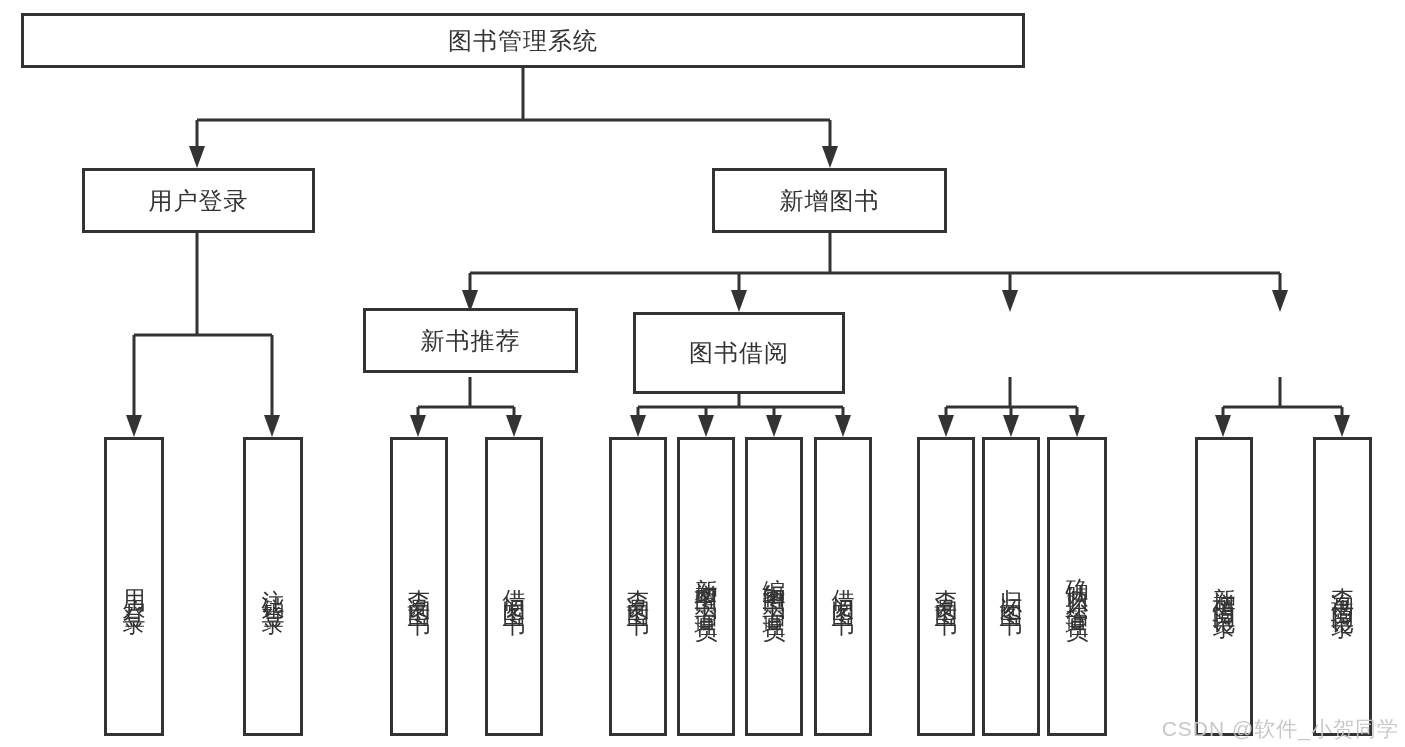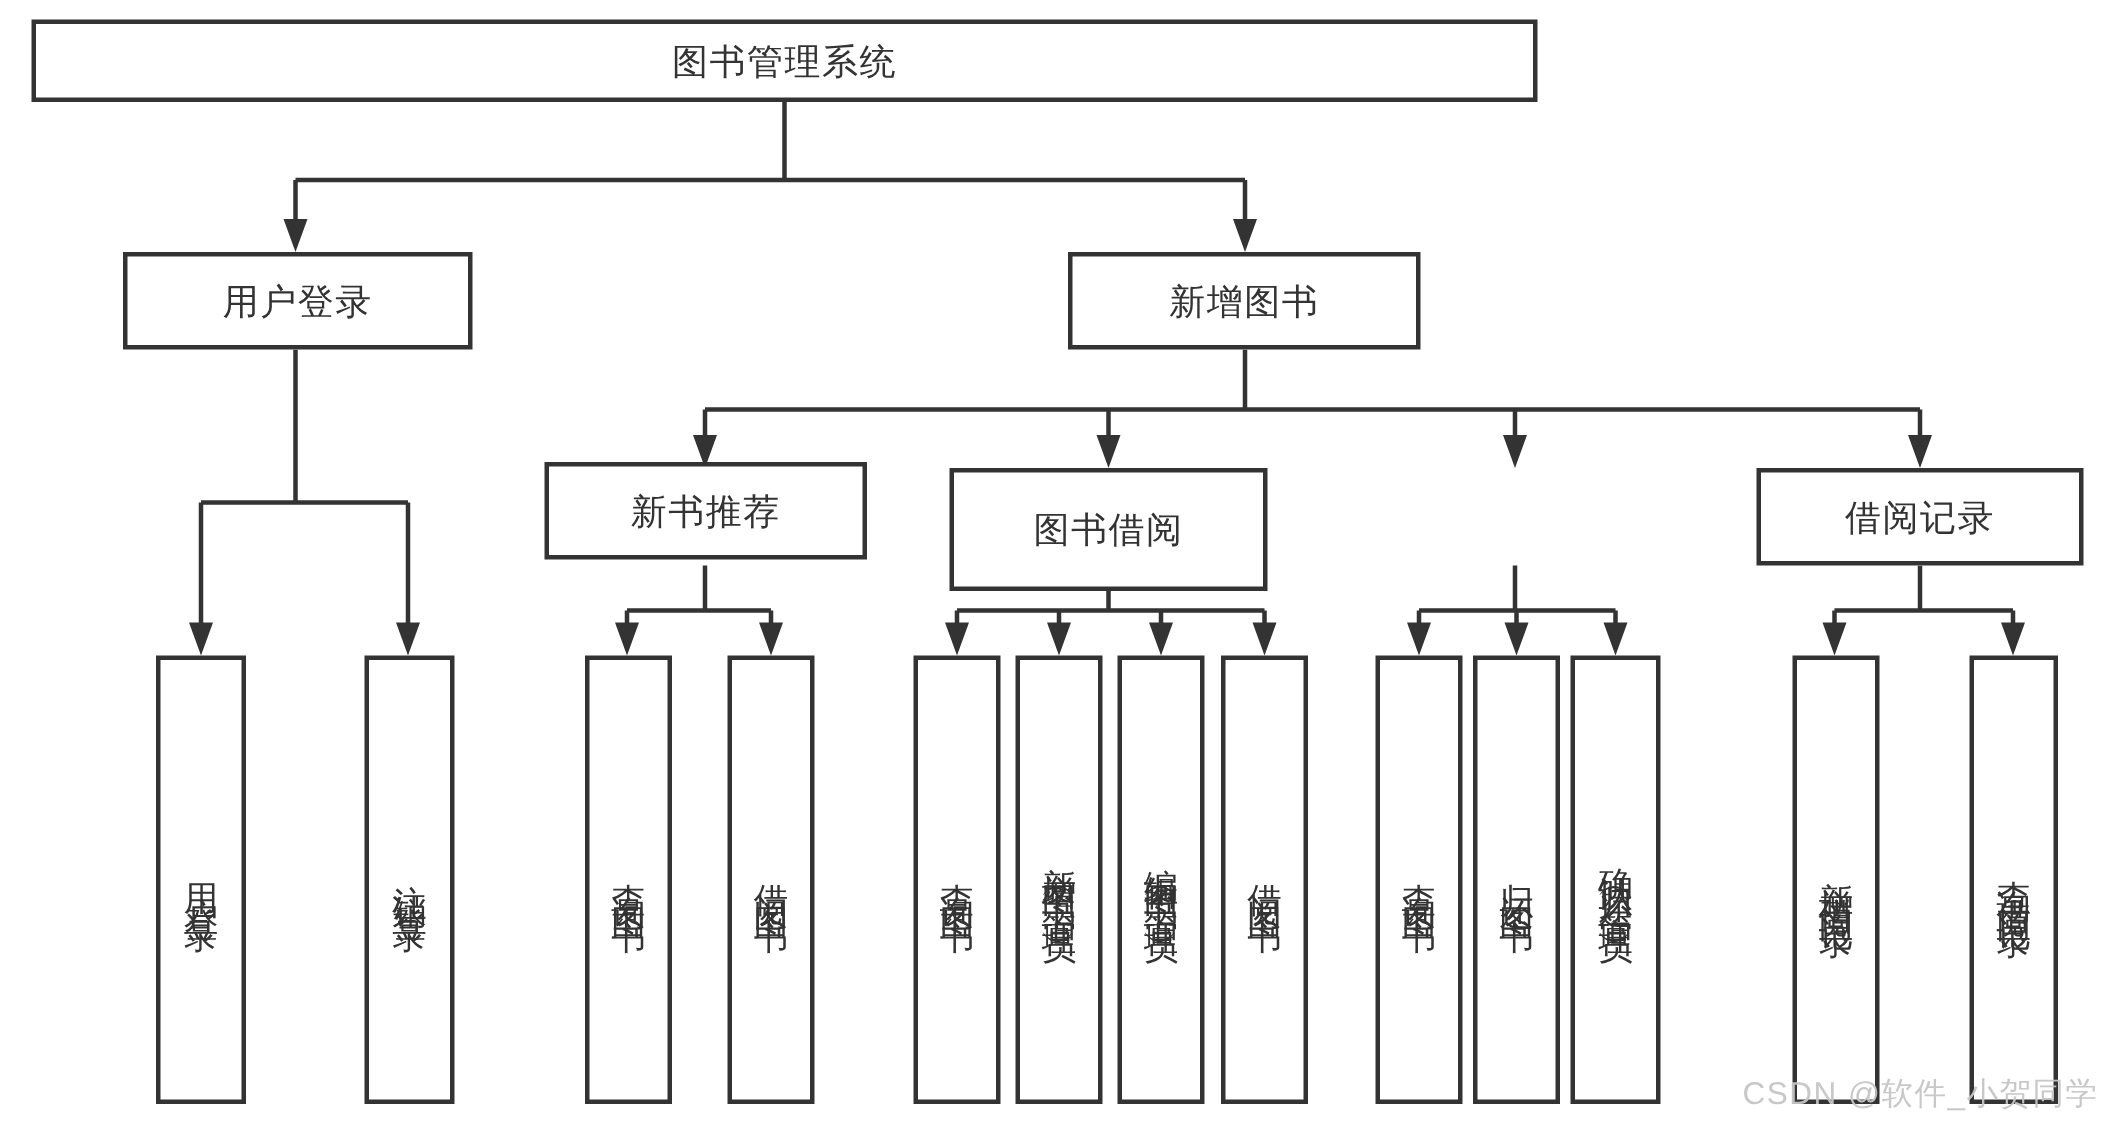--- a/index.html
+++ b/index.html
@@ -76,23 +76,20 @@
   <div class="hbox" style="left:712px;top:168px;width:235px;height:65px">
     <span>新增图书</span>
   </div>
 
   <div class="hbox" style="left:363px;top:308px;width:215px;height:65px">
     <span>新书推荐</span>
   </div>
   <div class="hbox" style="left:633px;top:312px;width:212px;height:82px">
     <span>图书借阅</span>
   </div>
-  <div class="hbox" style="left:1171px;top:312px;width:218px;height:65px">
-    <span>借阅记录</span>
-  </div>
 
   <div class="vbox" style="left:104px;top:437px;width:60px;height:299px">
     <span class="vtext">用户登录</span>
   </div>
   <div class="vbox" style="left:243px;top:437px;width:60px;height:299px">
     <span class="vtext">注销登录</span>
   </div>
 
   <div class="vbox" style="left:390px;top:437px;width:58px;height:299px">
     <span class="vtext">查询图书</span>

